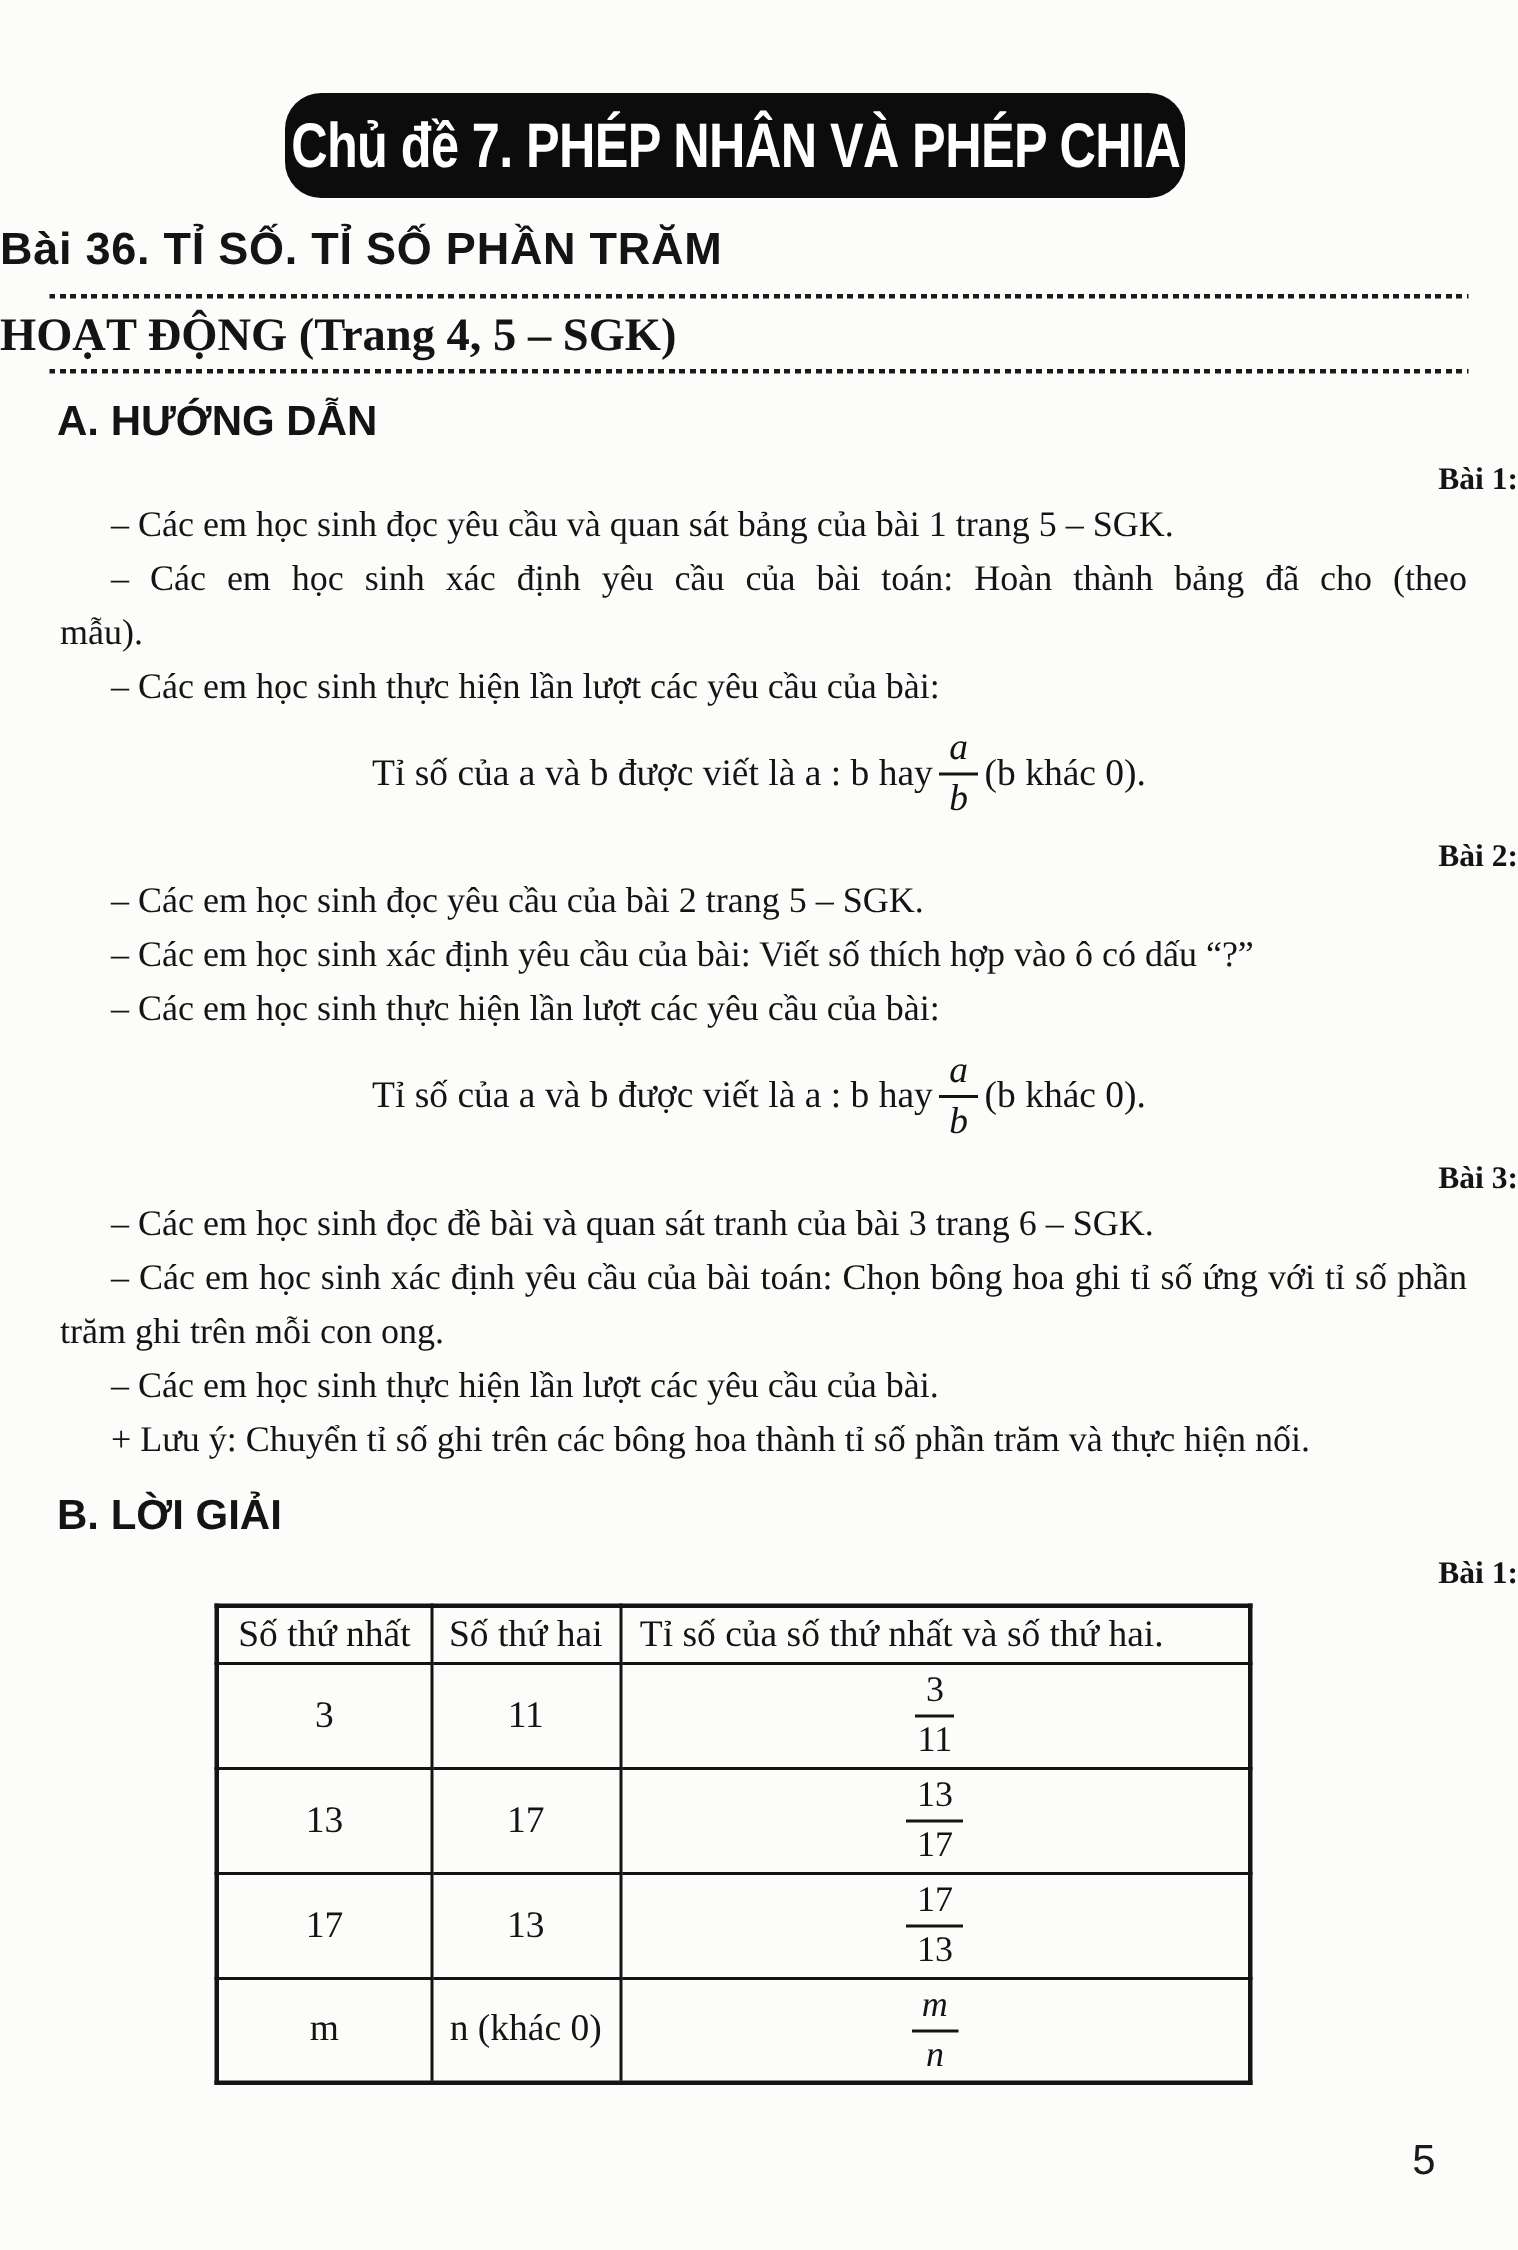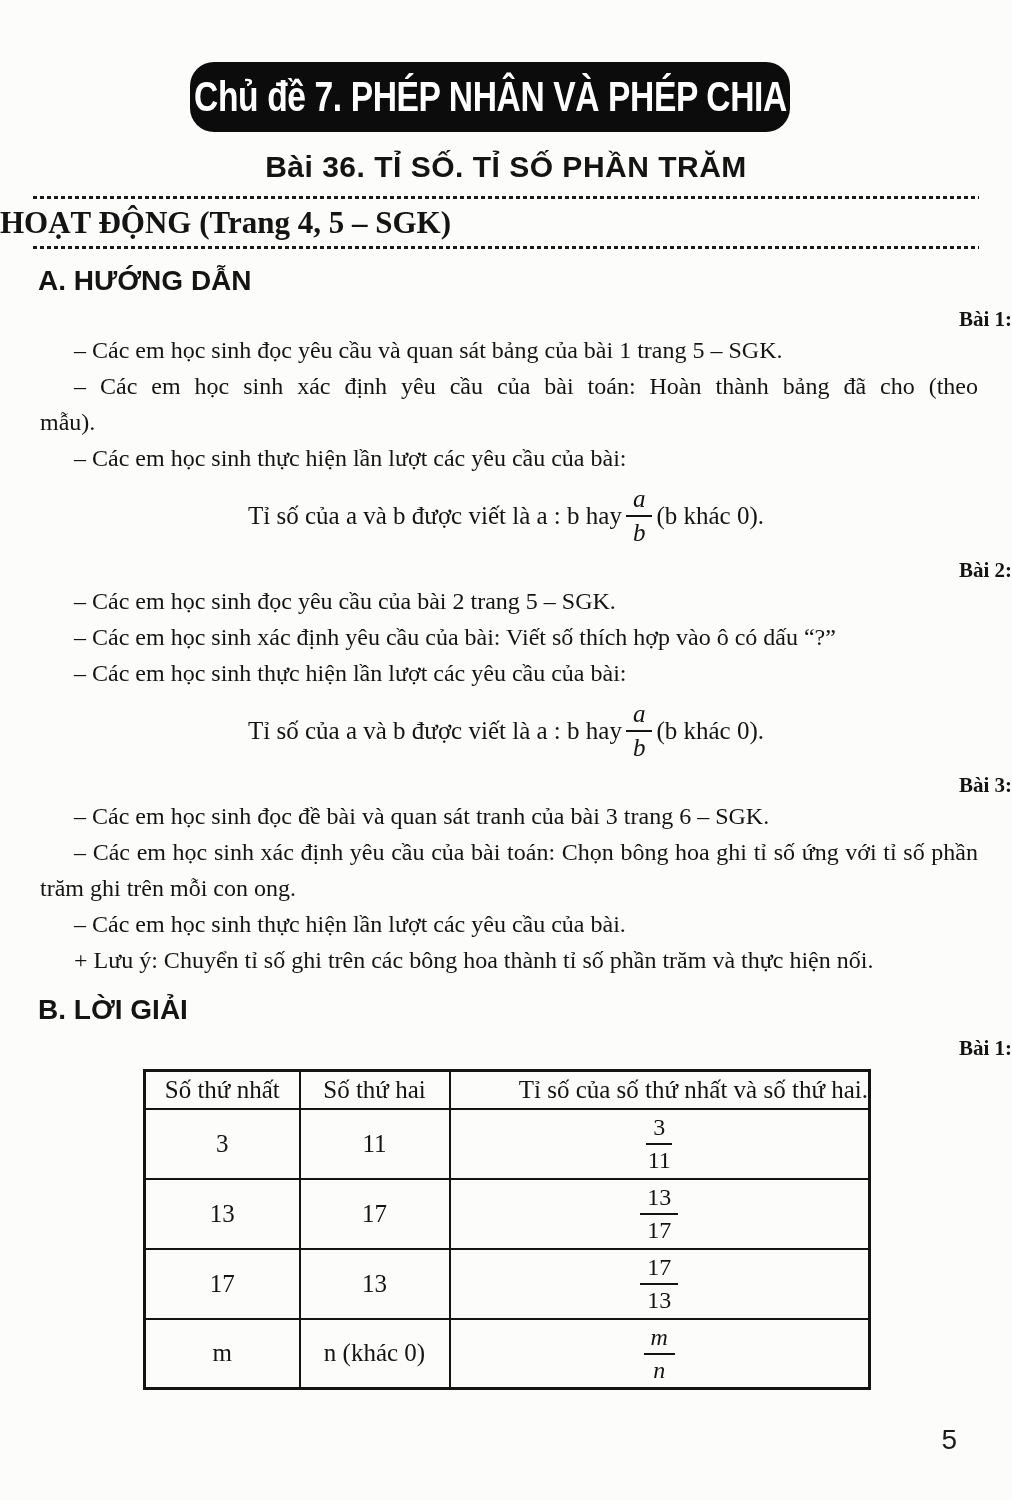--- a/index.html
+++ b/index.html
@@ -32,21 +32,20 @@
     font-family: "Liberation Sans", sans-serif;
     font-weight: bold;
     font-size: 42px;
     letter-spacing: -0.5px;
     white-space: nowrap;
     transform: scaleX(0.8);
   }
 
   .lesson-title {
     margin: 18px 0 0;
-    text-align: center;
     font-family: "Liberation Sans", sans-serif;
     font-weight: bold;
     font-size: 30px;
     letter-spacing: 0.5px;
   }
 
   .dashed-rule {
     margin: 12px 33px 0;
     height: 3px;
     background: repeating-linear-gradient(90deg, #1a1a1a 0 4px, transparent 4px 7px);
@@ -113,24 +112,24 @@
   .results-table th, .results-table td {
     border: 2px solid #141414;
     font-weight: normal;
     font-size: 25px;
     text-align: center;
     vertical-align: middle;
     padding: 0;
   }
   .results-table th { height: 38px; }
   .results-table td { height: 70px; }
-  .col-first  { width: 155px; }
-  .col-second { width: 150px; }
+  .col-first  { width: 143px; }
+  .col-second { width: 126px; }
   .col-ratio  { width: 420px; }
-  .results-table th.col-ratio { text-align: right; padding-left: 12px; }
+  .results-table th.col-ratio { text-align: left; padding-left: 12px; }
   .results-table .frac { font-style: normal; font-size: 24px; }
   .results-table tbody tr:last-child .frac { font-style: italic; }
 
   .page-number {
     position: absolute;
     right: 55px;
     bottom: 44px;
     font-family: "Liberation Sans", sans-serif;
     font-size: 28px;
     color: #1a1a1a;

